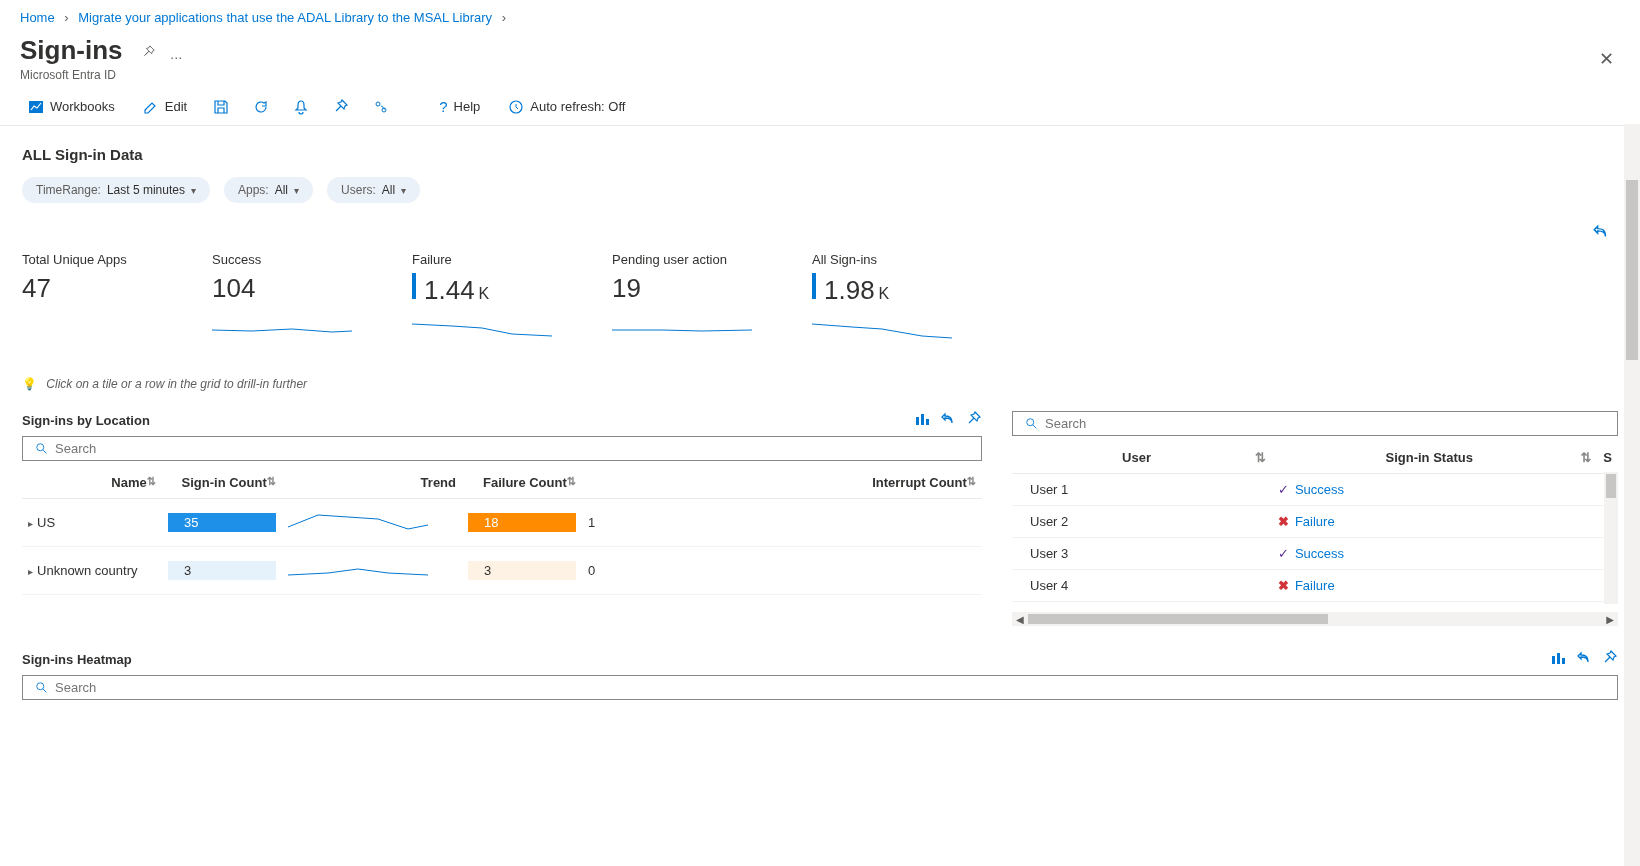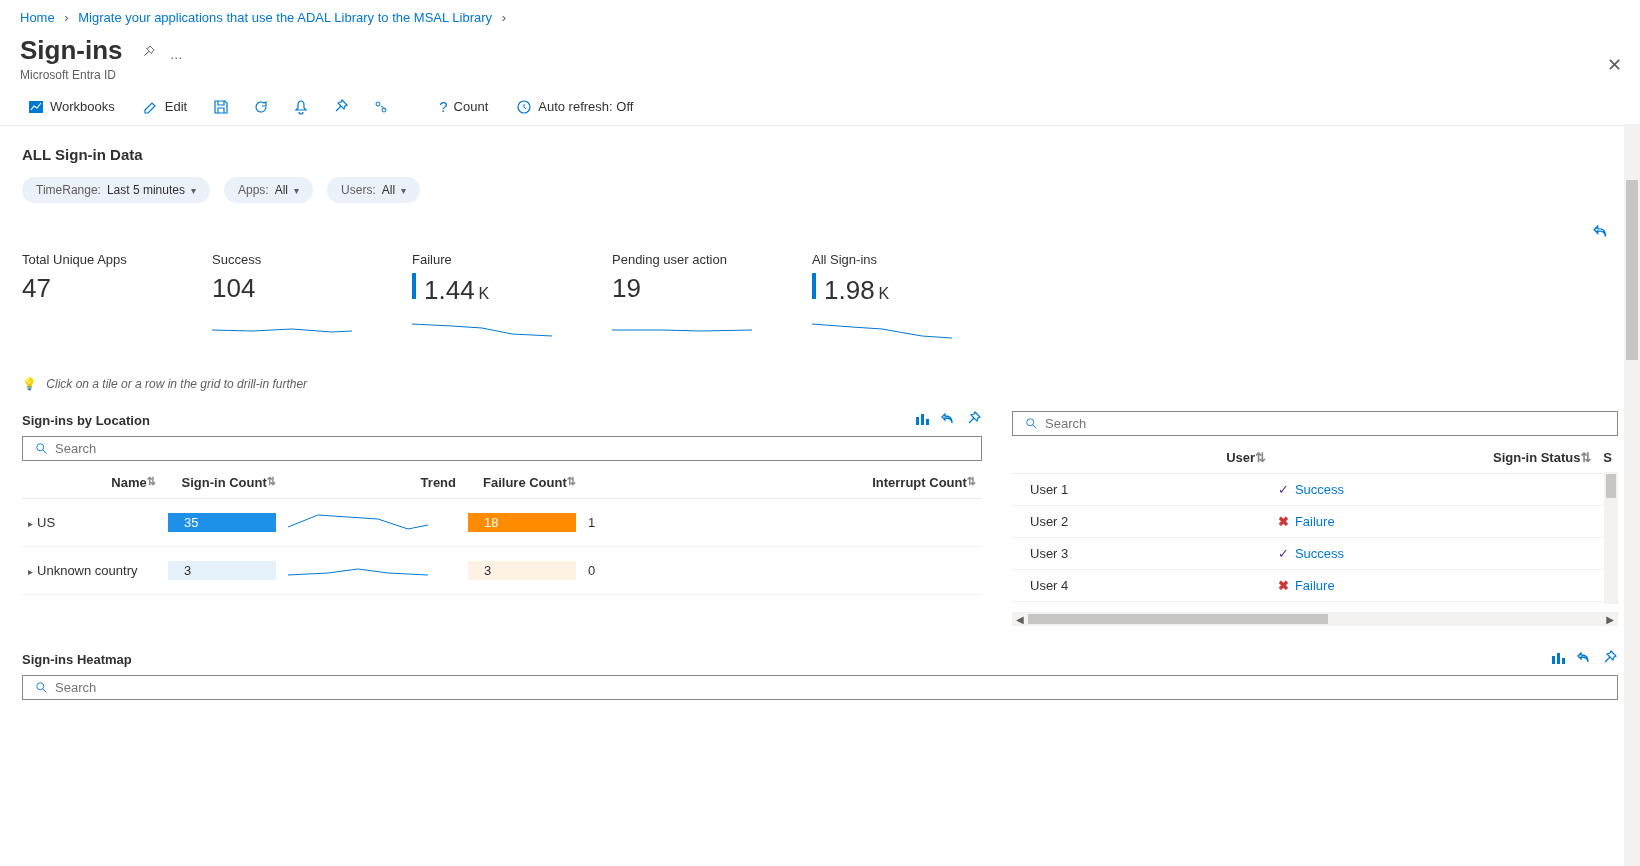--- a/index.html
+++ b/index.html
@@ -1,21 +1,21 @@
 <!DOCTYPE html>
 <html><head>
 <meta charset="utf-8">
 <style>
 *{box-sizing:border-box;margin:0;padding:0;font-family:"Segoe UI",Arial,sans-serif}
 body{background:#fff;color:#323130;font-size:13px;overflow-x:hidden}
 a{color:#0078d4;text-decoration:none}
 .page{width:1640px;height:866px;position:relative;overflow:hidden}
 .breadcrumb{padding:10px 20px;font-size:13px}
 .breadcrumb .sep{color:#605e5c;margin:0 6px}
-.hdr{display:flex;align-items:flex-end;padding:0 12px 6px 20px}
+.hdr{display:flex;align-items:center;padding:0 20px 6px 20px}
 .hdr-left h1{font-size:26px;font-weight:600;margin-right:10px;display:inline-block}
 .hdr-left .pin{display:inline-block;margin-left:6px;color:#605e5c}
 .hdr-left .dots{display:inline-block;margin-left:10px;color:#605e5c;letter-spacing:2px}
 .hdr-sub{color:#605e5c;font-size:12px;margin-top:2px}
 .close-x{margin-left:auto;font-size:18px;color:#605e5c;cursor:pointer;padding:6px}
 .toolbar{display:flex;align-items:center;gap:12px;padding:6px 20px;border-bottom:1px solid #edebe9}
 .tb{display:flex;align-items:center;gap:6px;padding:4px 8px;cursor:pointer;color:#323130;font-size:13px}
 .tb svg,.tb .ico{width:16px;height:16px}
 .tb.icon-only{padding:4px 6px}
 .blue{color:#0078d4}
@@ -57,21 +57,21 @@
 .cell-bar{color:#fff;padding:2px 16px}
 .cell-bar.blue{background:#1e90e8;color:#fff}
 .cell-bar.blue-lt{background:#e5f1fb;color:#323130}
 .cell-bar.orange{background:#ff8c00;color:#fff}
 .cell-bar.orange-lt{background:#fdf2e3;color:#323130}
 .trend-cell svg{width:140px;height:28px}
 .status{display:flex;align-items:center;gap:6px;color:#0078d4}
 .status .ok{color:#5c2e91}
 .status .fail{color:#d13438;font-weight:700}
 .details-tbl{width:100%;border-collapse:collapse;font-size:13px}
-.details-tbl th{text-align:right;font-weight:600;padding:8px 6px;border-bottom:1px solid #edebe9}
+.details-tbl th{text-align:center;font-weight:600;padding:8px 6px;border-bottom:1px solid #edebe9}
 .details-tbl td{padding:8px 6px;border-bottom:1px solid #f3f2f1}
 .details-wrap{border:1px solid #edebe9;max-height:170px;overflow:auto;position:relative}
 .hscroll{height:14px;background:#f3f2f1;position:relative}
 .hscroll .thumb{position:absolute;left:16px;top:2px;height:10px;width:300px;background:#c8c6c4}
 .hscroll .arrow{position:absolute;top:0;font-size:10px;color:#605e5c;padding:2px 4px}
 .hscroll .arrow.l{left:0}
 .hscroll .arrow.r{right:0}
 .heatmap-sec{margin-top:24px}
 .col-right .panel-hdr .actions.single{gap:0}
 .details-scroll{position:absolute;right:0;top:30px;width:14px;background:#f3f2f1;height:132px}
@@ -141,21 +141,21 @@
     <div class="tb icon-only">
       <svg viewBox="0 0 16 16">
           <circle cx="5" cy="5" r="2" fill="none" stroke="#0078d4"></circle>
           <circle cx="11" cy="11" r="2" fill="none" stroke="#0078d4"></circle>
           <path d="M8 7c3 0 1 3 4 3" fill="none" stroke="#0078d4"></path>
         </svg>
     </div>
     <div style="width:12px"></div>
     <div class="tb">
       <span class="blue" style="font-size:15px">?</span>
-      <span>Count</span>
+      <span>Help</span>
     </div>
     <div class="tb">
       <svg viewBox="0 0 16 16">
           <circle cx="8" cy="8" r="6" fill="none" stroke="#0078d4" stroke-width="1.2"></circle>
           <path d="M8 5v3l2 2" stroke="#0078d4" fill="none"></path>
         </svg>
       <span>Auto refresh: Off</span>
     </div>
   </div>
 

